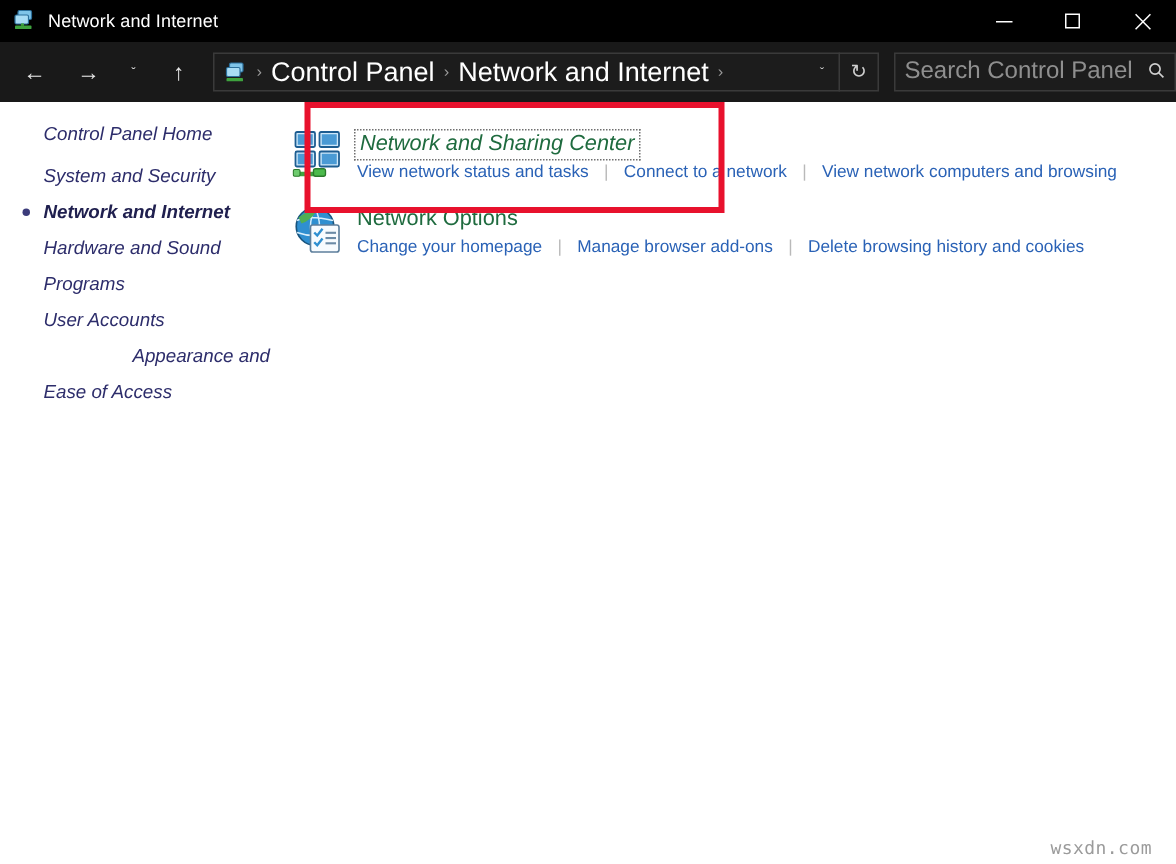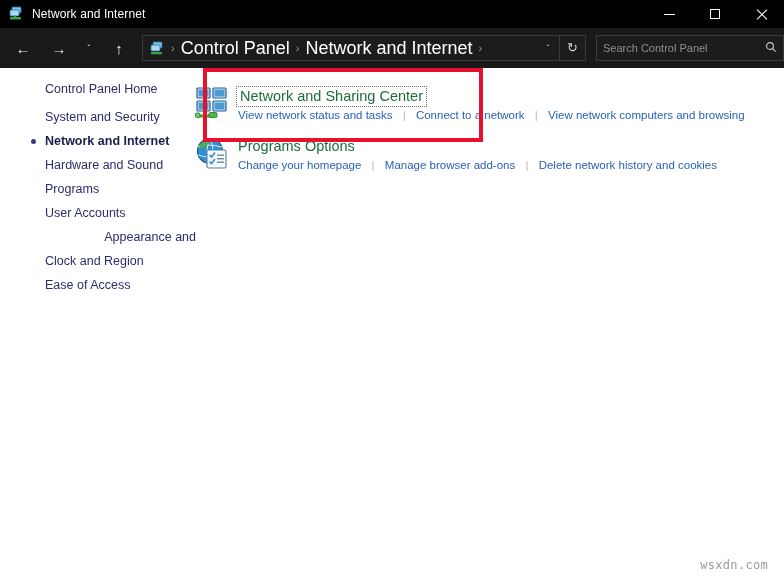--- a/index.html
+++ b/index.html
@@ -114,36 +114,37 @@
   }
   .searchbox {
     margin-left: 10px;
     width: 202px; height: 26px;
     background: #1c1c1c;
     border: 1px solid #3a3a3a;
     display: flex; align-items: center;
     padding: 0 6px;
   }
   .search-ph {
-    color: #8f8f8f; font-size: 11px; flex: 1;
+    color: #8f8f8f; font-size: 16px; flex: 1;
   }
   .search-icon { color: #cfcfcf; font-size: 12px; }
 
   
   .content {
     position: absolute; top: 68px; left: 0;
     width: 784px; height: 508px;
     background: #ffffff;
   }
 
   
   .sidebar {
-    position: absolute; left: 16px; top: 0;
+    position: absolute; left: 0; top: 0;
     width: 195px; height: 508px;
     padding-top: 14px;
+    font-style: italic;
   }
   .side-item {
     position: relative;
     padding: 0 0 0 29px;
     color: #2d2d6b;
     font-size: 12.5px;
     line-height: 15px;
     margin-bottom: 9px;
     width: 180px;
   }
@@ -181,20 +182,21 @@
   .cat-title {
     font-size: 14.5px;
     color: #1f6b3f;
     line-height: 17px;
     display: inline-block;
   }
   .cat-title.focused {
     outline: 1px dotted #6f6f6f;
     outline-offset: 1px;
     padding: 0 2px;
+    font-style: italic;
   }
   .cat-links {
     margin-top: 3px;
     font-size: 11.5px;
     line-height: 15px;
     white-space: nowrap;
   }
   .cat-links a {
     color: #2a62b6;
     text-decoration: none;
@@ -310,23 +312,20 @@
         <span>Hardware and Sound</span>
       </div>
       <div class="side-item">
         <span>Programs</span>
       </div>
       <div class="side-item">
         <span>User Accounts</span>
       </div>
       <div class="side-item">
         <span class="l2">Appearance and</span>
-      </div>
-      <div class="side-item">
-        <span>Clock and Region</span>
       </div>
       <div class="side-item">
         <span>Ease of Access</span>
       </div>
     </div>
 
     <div class="main">
 
       <div class="cat-row" style="top:18px;">
         <span class="cat-icon">
@@ -365,27 +364,27 @@
             <path d="M18 18 Q25 16 27 20 Q22 25 18 23 Z" fill="#4fae55"></path>
             <rect x="12" y="14" width="19" height="18" rx="1.5" fill="#f7fbfe" stroke="#5d7f9c" stroke-width="1.1"></rect>
             <path d="M14.5 19 l2 2 l3.5 -4.5" fill="none" stroke="#2f8fd0" stroke-width="1.6"></path>
             <path d="M14.5 25.5 l2 2 l3.5 -4.5" fill="none" stroke="#2f8fd0" stroke-width="1.6"></path>
             <rect x="22" y="18.5" width="7" height="1.4" fill="#6b8ba6"></rect>
             <rect x="22" y="22" width="7" height="1.4" fill="#6b8ba6"></rect>
             <rect x="22" y="25.5" width="7" height="1.4" fill="#6b8ba6"></rect>
           </svg>
         </span>
         <span class="cat-text">
-          <span class="cat-title">Programs Options</span>
+          <span class="cat-title">Network Options</span>
           <div class="cat-links">
             <a>Change your homepage</a>
             <span class="link-sep">|</span>
             <a>Manage browser add-ons</a>
             <span class="link-sep">|</span>
-            <a>Delete network history and cookies</a>
+            <a>Delete browsing history and cookies</a>
           </div>
         </span>
       </div>
 
     </div>
 
     <div class="watermark">wsxdn.com</div>
   </div>
 
   <div class="redbox" style="left:203px; top:68px; width:280px; height:74px;"></div>

